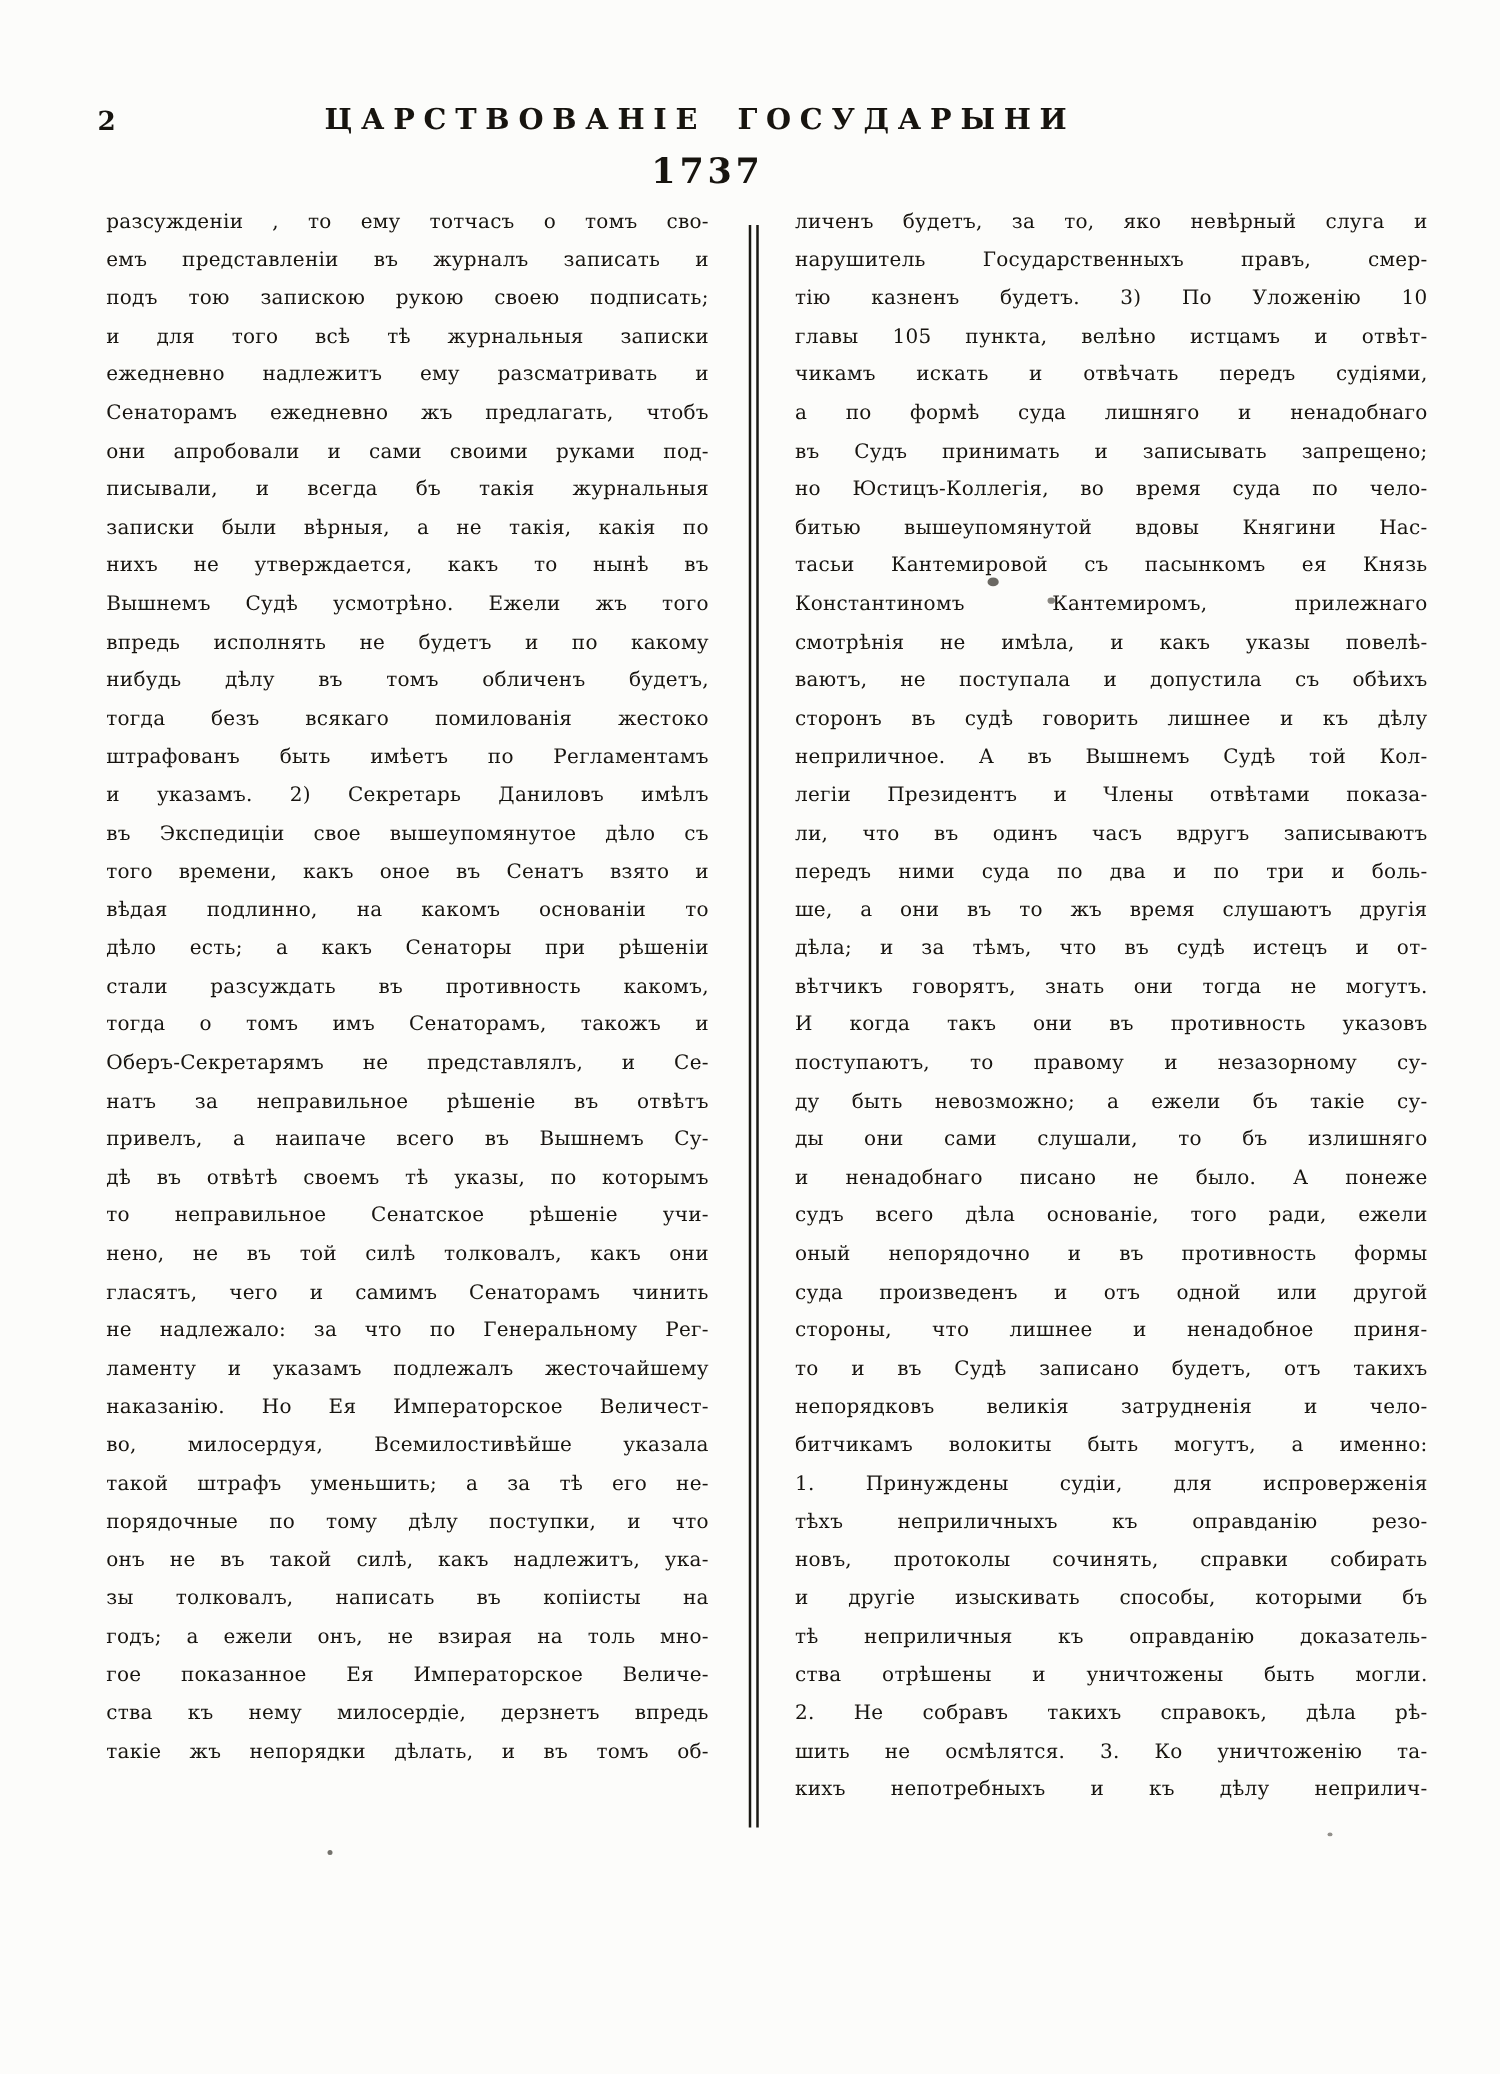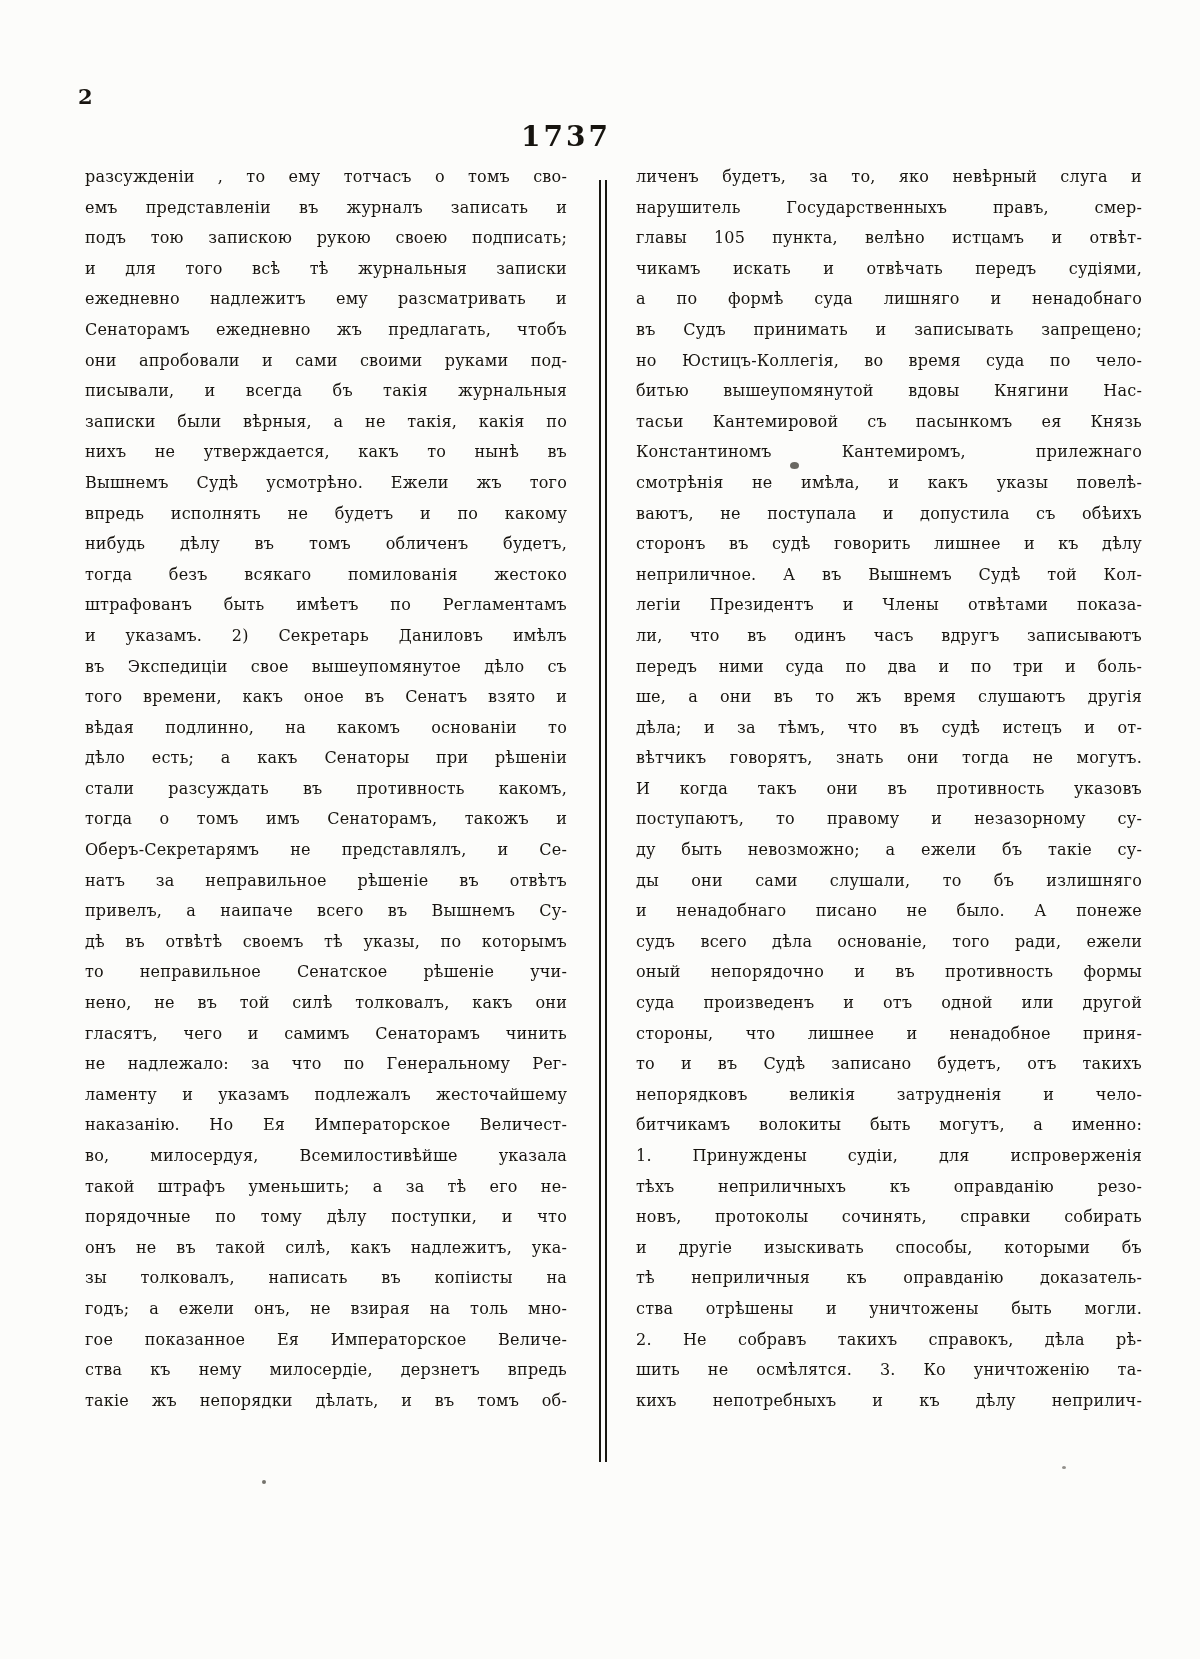--- a/index.html
+++ b/index.html
@@ -58,20 +58,21 @@
   .speck-3{left:262px;top:1480px;width:4px;height:4px;opacity:.7;}
   .speck-4{left:1062px;top:1466px;width:4px;height:3px;opacity:.55;}
 </style>
 </head>
 <body>
 
 <div class="page">
 
   <div class="page-number">2</div>
 
+  <div class="running-title">ЦАРСТВОВАНІЕ ГОСУДАРЫНИ</div>
 
   <div class="running-year">1737</div>
 
   <div class="column column-left">
       <div class="line">разсужденіи , то ему тотчасъ о томъ сво-</div>
       <div class="line">емъ представленіи въ журналъ записать и</div>
       <div class="line">подъ тою запискою рукою своею подписать;</div>
       <div class="line">и для того всѣ тѣ журнальныя записки</div>
       <div class="line">ежедневно надлежитъ ему разсматривать и</div>
       <div class="line">Сенаторамъ ежедневно жъ предлагать, чтобъ</div>
@@ -110,20 +111,21 @@
       <div class="line">гое показанное Ея Императорское Величе-</div>
       <div class="line">ства къ нему милосердіе, дерзнетъ впредь</div>
       <div class="line">такіе жъ непорядки дѣлать, и въ томъ об-</div>
     </div>
 
   <div class="divider"></div>
 
   <div class="column column-right">
       <div class="line">личенъ будетъ, за то, яко невѣрный слуга и</div>
       <div class="line">нарушитель Государственныхъ правъ, смер-</div>
+      <div class="line">тію казненъ будетъ. 3) По Уложенію 10</div>
       <div class="line">главы 105 пункта, велѣно истцамъ и отвѣт-</div>
       <div class="line">чикамъ искать и отвѣчать передъ судіями,</div>
       <div class="line">а по формѣ суда лишняго и ненадобнаго</div>
       <div class="line">въ Судъ принимать и записывать запрещено;</div>
       <div class="line">но Юстицъ-Коллегія, во время суда по чело-</div>
       <div class="line">битью вышеупомянутой вдовы Княгини Нас-</div>
       <div class="line">тасьи Кантемировой съ пасынкомъ ея Князь</div>
       <div class="line">Константиномъ Кантемиромъ, прилежнаго</div>
       <div class="line">смотрѣнія не имѣла, и какъ указы повелѣ-</div>
       <div class="line">ваютъ, не поступала и допустила съ обѣихъ</div>

